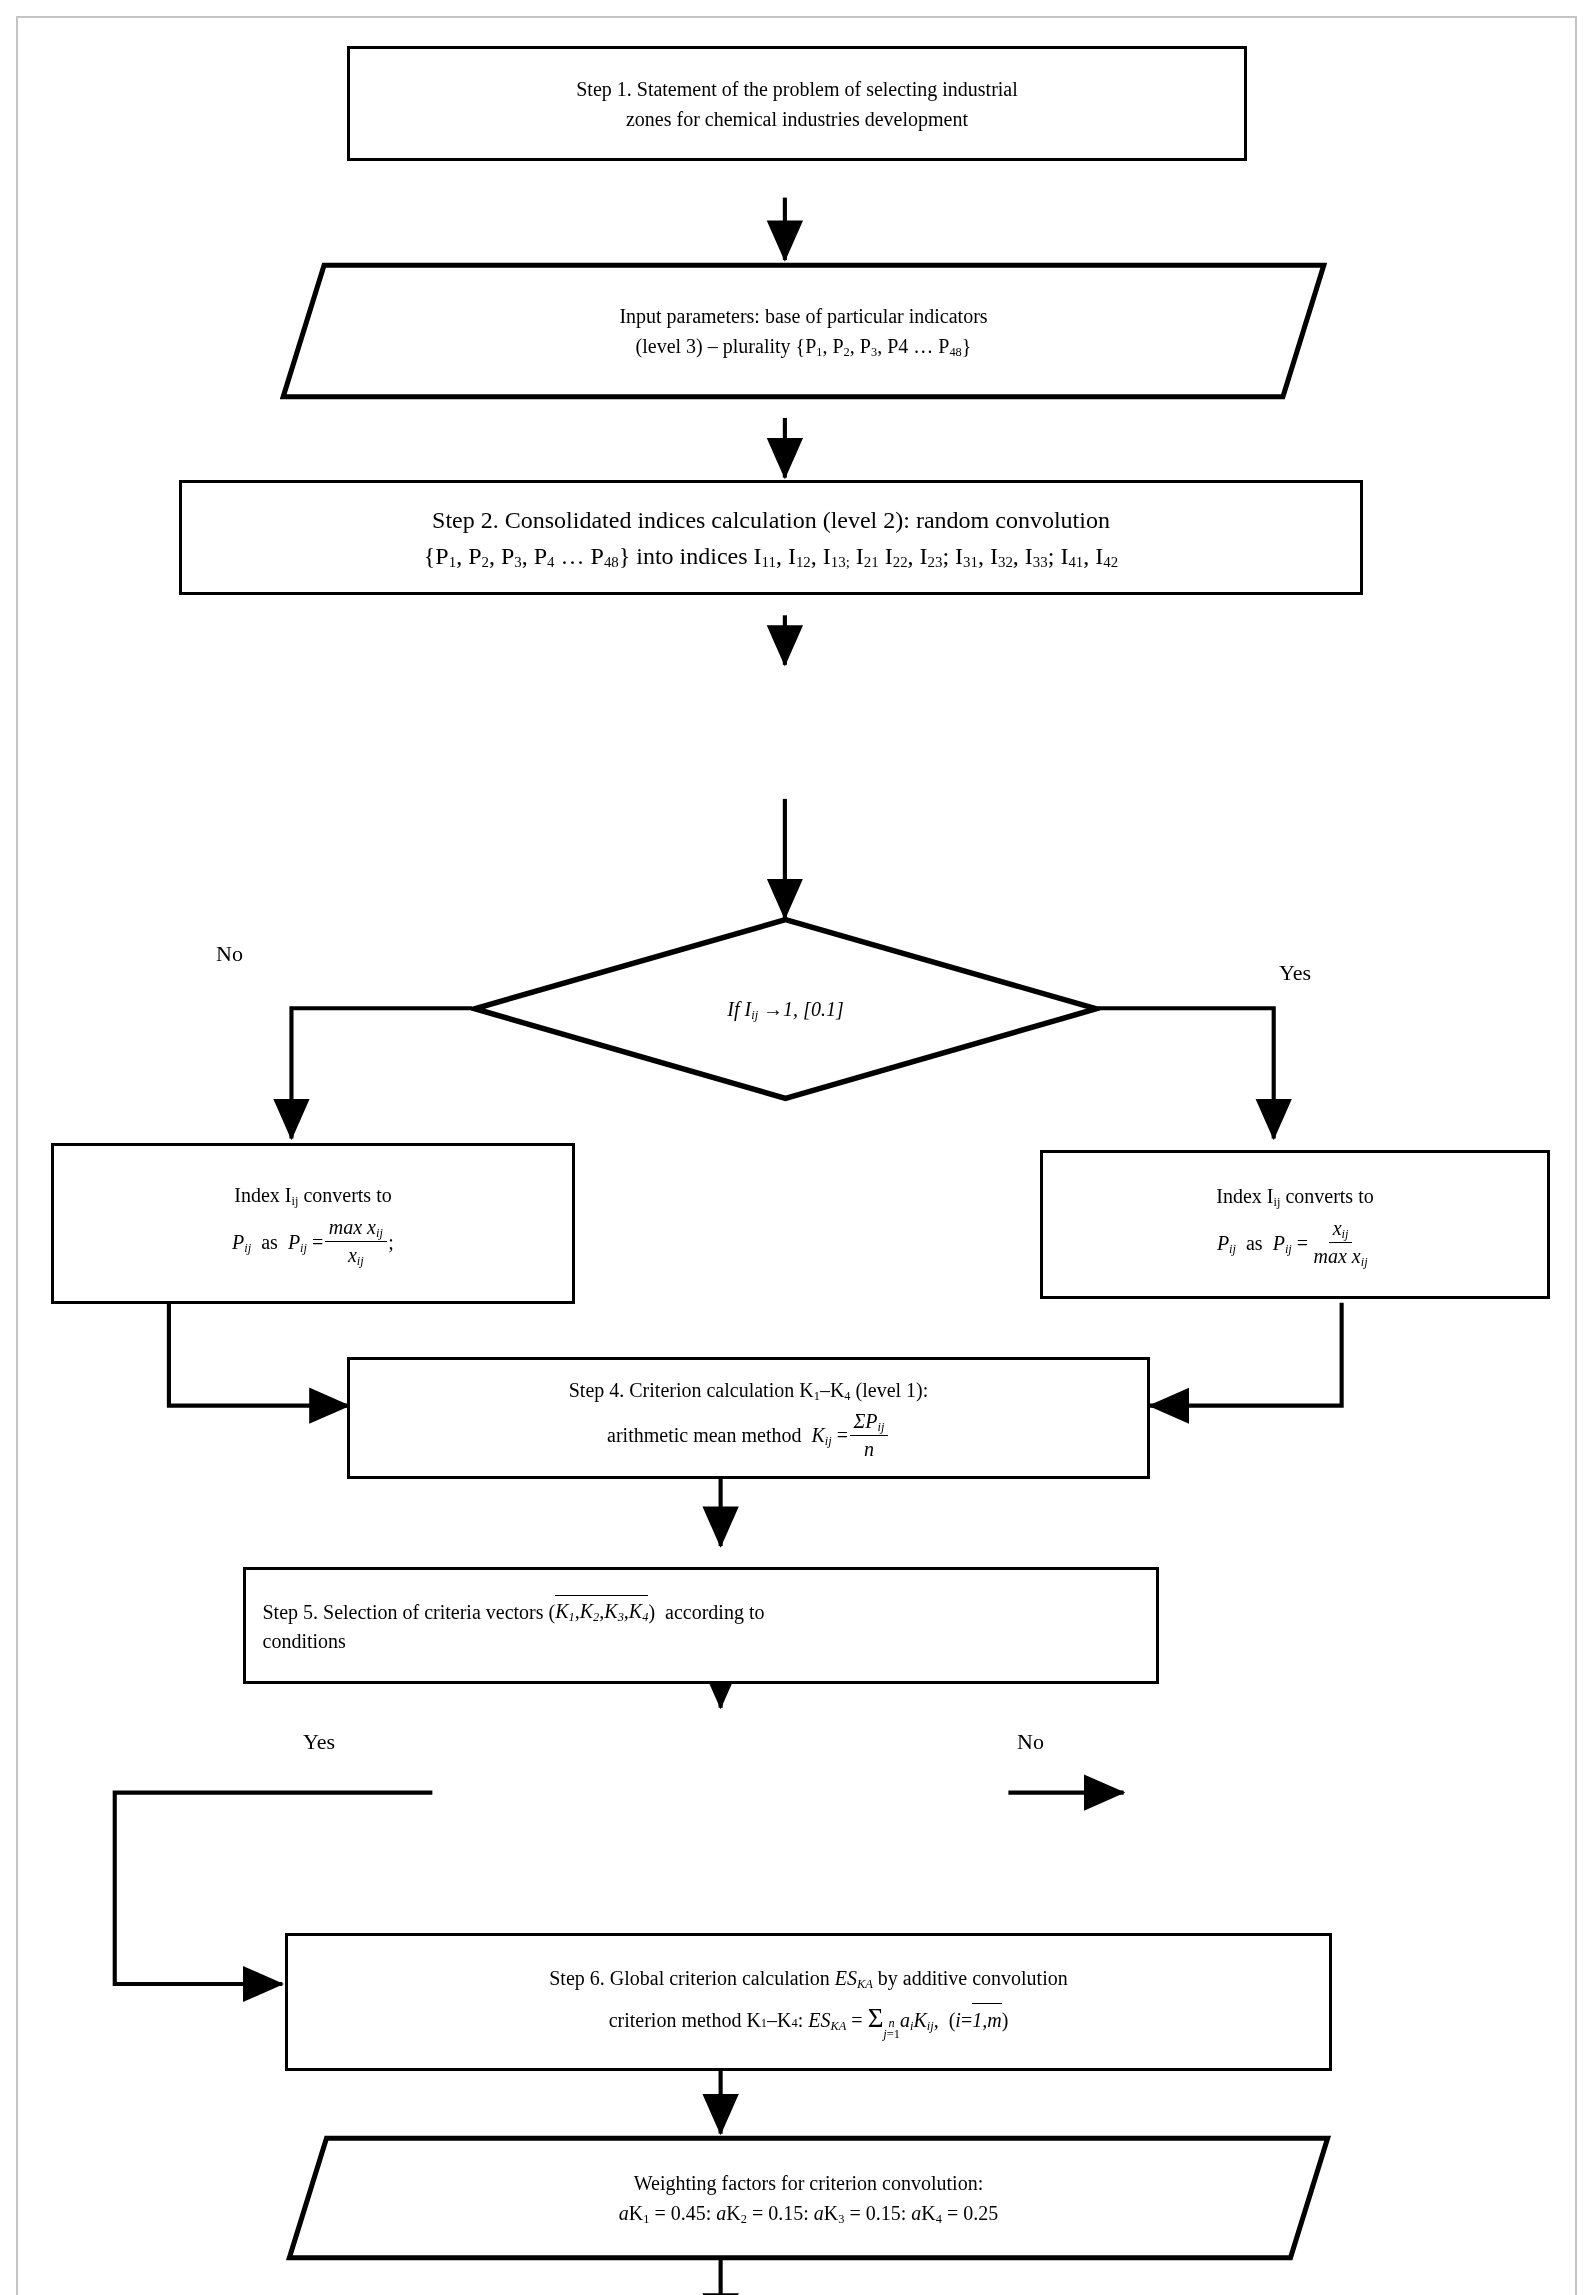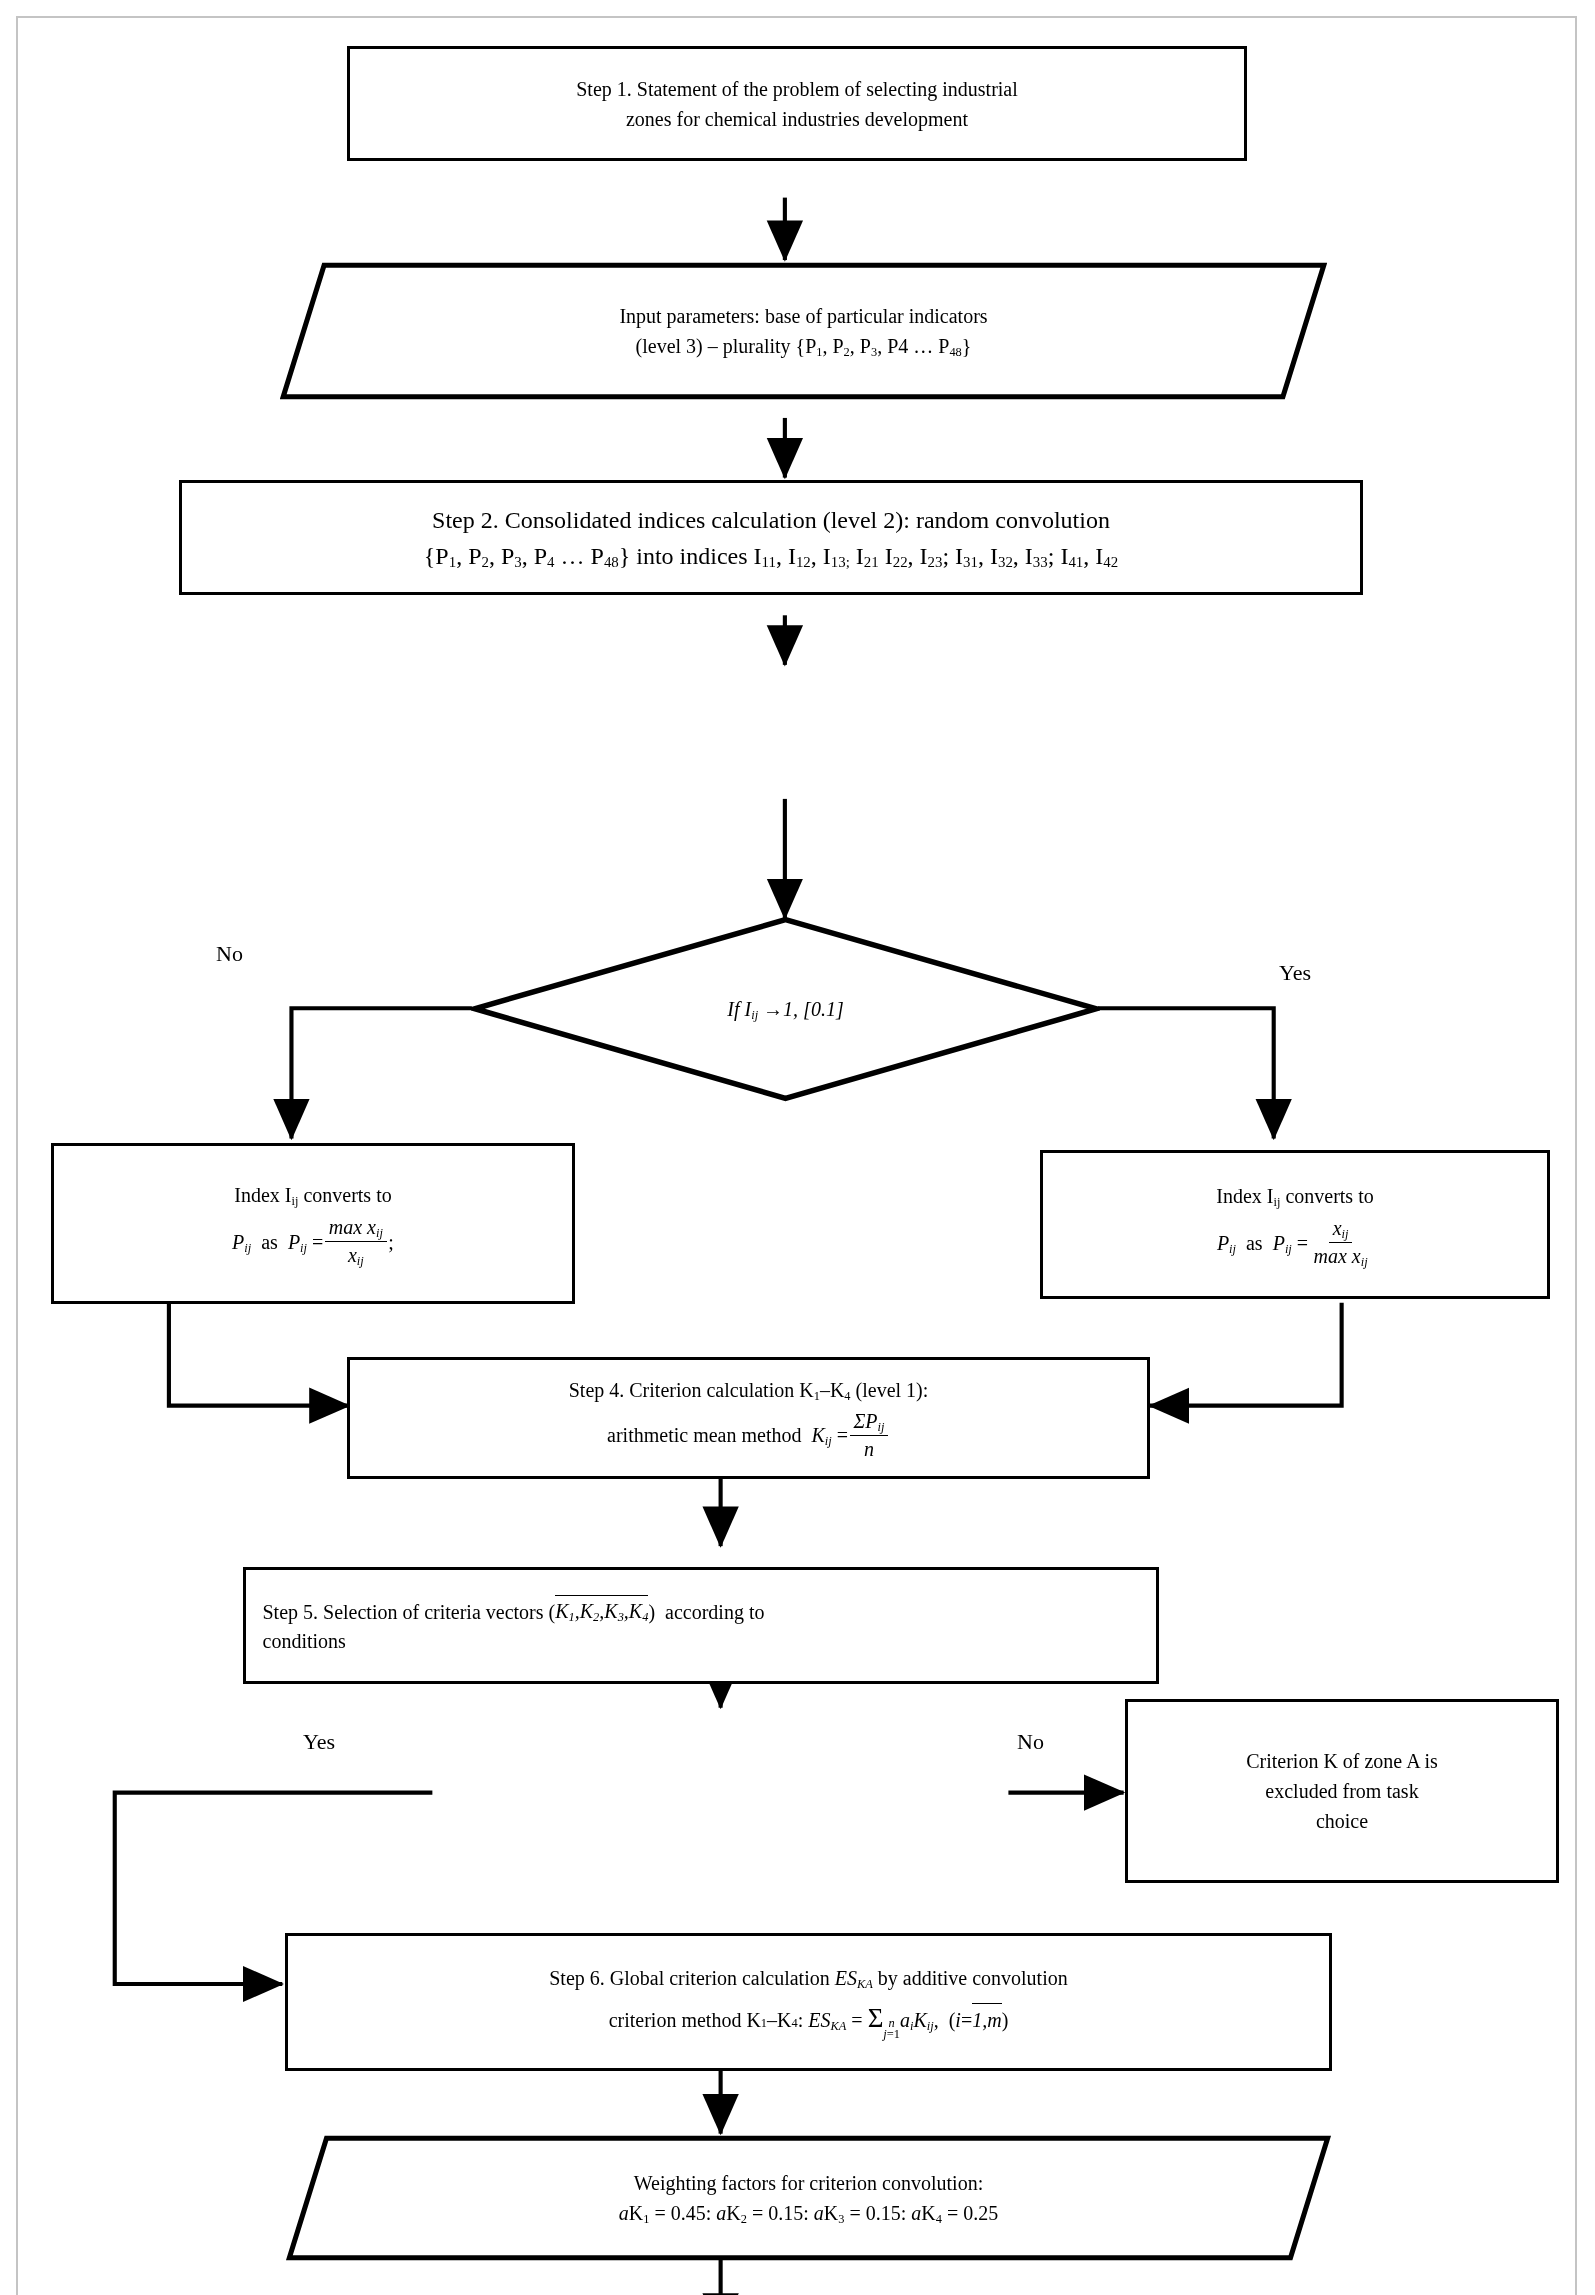--- a/index.html
+++ b/index.html
@@ -152,27 +152,20 @@
   <div class="node rect" style="left:243px;top:1547px;width:916px;height:117px;margin-top:20px;">
     <div class="txt f48" style="width:100%;text-align:left;padding-left:16.5px;">
       Step 5. Selection of criteria vectors (<span class="ovl"><i>K<sub>1</sub>,K<sub>2</sub>,K<sub>3</sub>,K<sub>4</sub></i></span>)&nbsp; according to<br>
       conditions
     </div>
   </div>
 
   <div class="lbl" style="left:303px;top:1729px;">Yes</div>
   <div class="lbl" style="left:1017px;top:1729px;">No</div>
 
-  <div class="node rect" style="left:1125px;top:1699px;width:434px;height:184px;">
-    <div class="txt f48">
-      <span>Criterion K of zone A is</span><br>
-      <span>excluded from task</span><br>
-      <span>choice</span>
-    </div>
-  </div>
 
   <div class="node rect" style="left:285px;top:1933px;width:1047px;height:138px;">
     <div class="txt f48">
       Step 6. Global criterion calculation <i>ES<sub>KA</sub></i> by additive convolution<br>
       <span style="display:inline-flex;align-items:baseline;justify-content:flex-start;margin-top:4.6px;">
         criterion method K<sub>1</sub>–K<sub>4</sub>:&nbsp;<i>ES<sub>KA</sub></i>&nbsp;=&nbsp;<span class="bigsum">Σ</span><span class="sumwrap">
             <span><i>n</i></span>
             <span><i>j</i>=1</span>
           </span><i>a<sub>i</sub>K<sub>ij</sub></i>,&nbsp;&nbsp;(<i>i</i> = <span class="ovl"><i>1,m</i></span>)
       </span>

